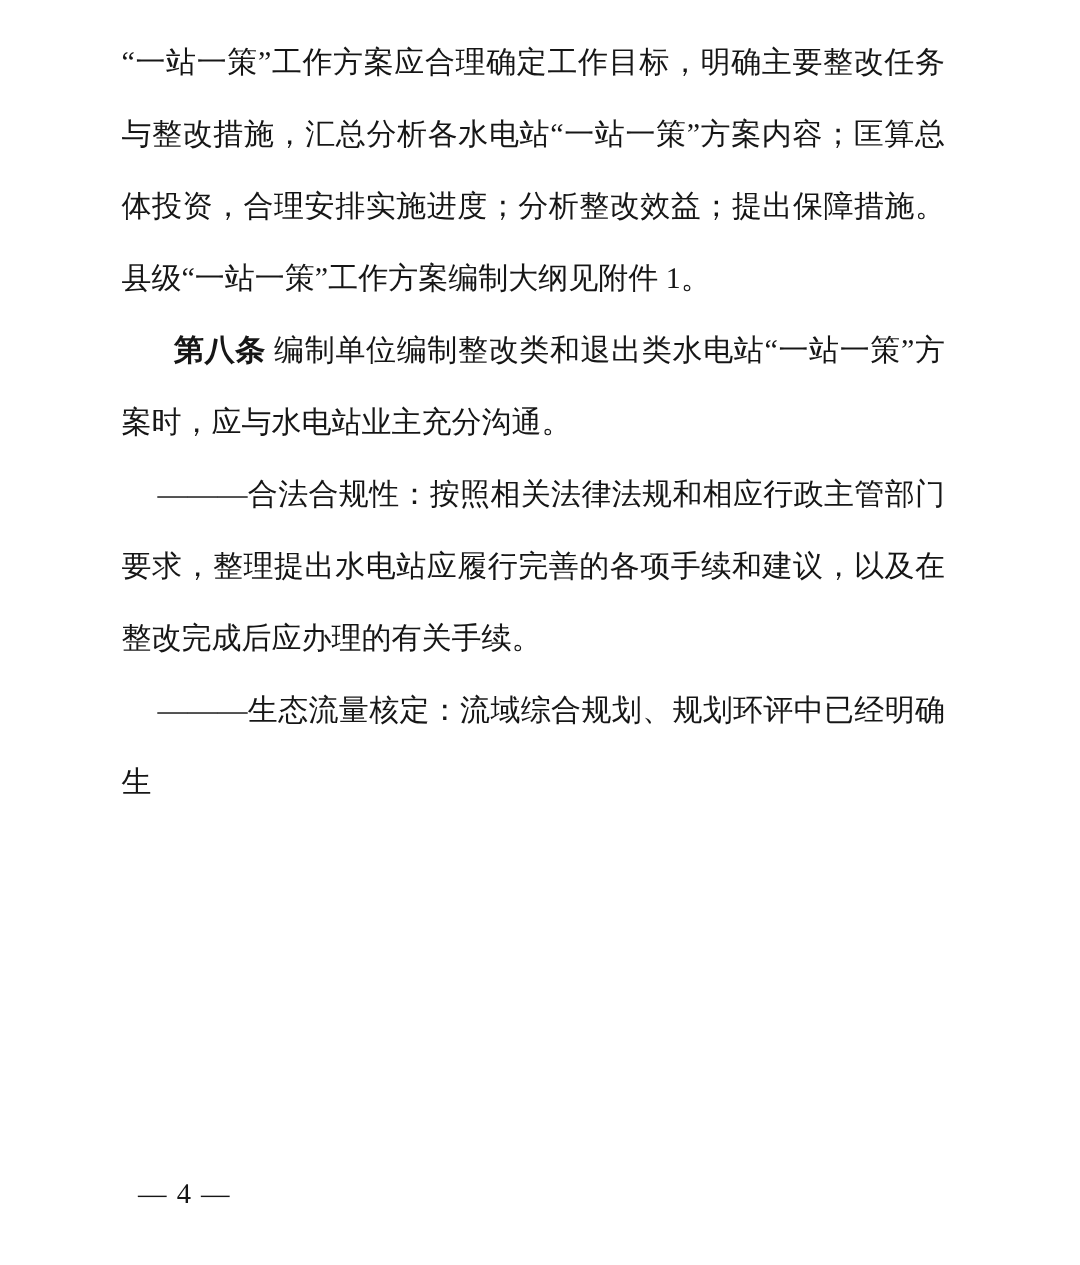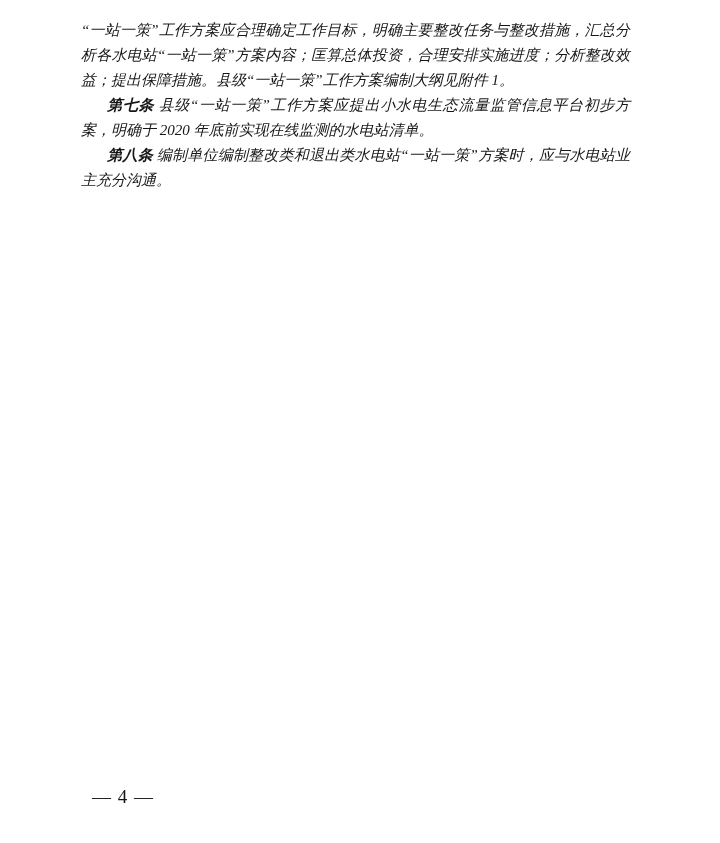--- a/index.html
+++ b/index.html
@@ -21,25 +21,24 @@
     background: #ffffff;
   }
   .text-block {
     position: absolute;
     left: 81px;
     top: 18px;
     width: 549px;
   }
   .para {
     margin: 0;
-    font-size: 15px;
-    line-height: 25px;
+    font-size: 20px;
+    line-height: 48px;
     text-align: justify;
     word-break: break-all;
-    font-style: italic;
   }
   .para.indent-article {
     text-indent: 1.75em;
   }
   .para.indent-dash {
     text-indent: 1.2em;
   }
   .article-no {
     font-weight: 700;
   }
@@ -53,24 +52,25 @@
   }
 </style>
 </head>
 <body>
 
 <div class="page">
   <div class="text-block">
 
     <p class="para"><b class="article-no"></b><span>“一站一策”工作方案应合理确定工作目标，明确主要整改任务与整改措施，汇总分析各水电站“一站一策”方案内容；匡算总体投资，合理安排实施进度；分析整改效益；提出保障措施。县级“一站一策”工作方案编制大纲见附件 1。</span></p>
 
-    <p class="para indent-article"><b class="article-no">第七条</b><span> 县级“一站一策”工作方案应提出小水电生态流量监管信息平台初步方案，明确于 2020 年底前实现在线监测的水电站清单。</span></p>
 
     <p class="para indent-article"><b class="article-no">第八条</b><span> 编制单位编制整改类和退出类水电站“一站一策”方案时，应与水电站业主充分沟通。</span></p>
 
 
 
+    <p class="para indent-dash"><b class="article-no"></b><span>———合法合规性：按照相关法律法规和相应行政主管部门要求，整理提出水电站应履行完善的各项手续和建议，以及在整改完成后应办理的有关手续。</span></p>
 
+    <p class="para indent-dash"><b class="article-no"></b><span>———生态流量核定：流域综合规划、规划环评中已经明确生</span></p>
 
   </div>
 
   <div class="footer">— 4 —</div>
 </div>
 
 </body></html>

